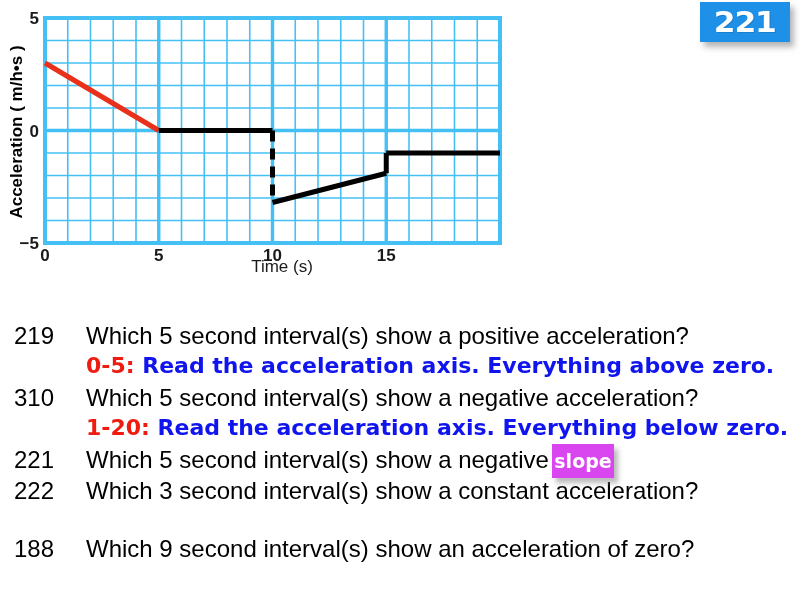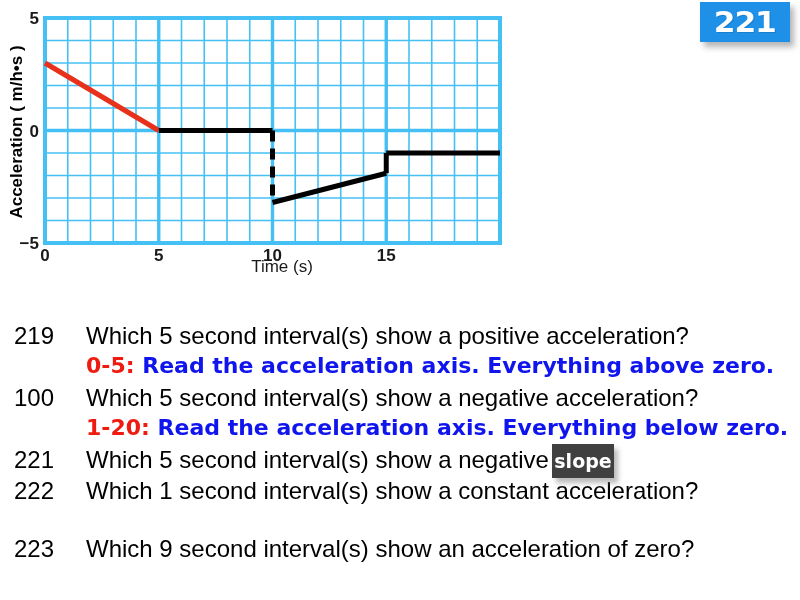--- a/index.html
+++ b/index.html
@@ -95,21 +95,21 @@
 
   .spacer-row { height: 27px; }
 
   
   #slope-callout {
     position: absolute;
     left: 552px;
     top: 444px;
     width: 62px;
     height: 34px;
-    background: #404040;
+    background: #d946ef;
     box-shadow: 4px 5px 5px rgba(140,140,140,0.6);
     display: flex;
     align-items: center;
     justify-content: center;
   }
   #slope-callout .slope-text {
     color: #ffffff;
     font-size: 19px;
     font-weight: bold;
     font-family: "DejaVu Sans", sans-serif;
@@ -199,40 +199,40 @@
 
   <div class="q-row">
     <span class="q-num">219</span>
     <span class="q-text">Which 5 second interval(s) show a positive acceleration?</span>
   </div>
   <div class="a-row">
     <span class="a-inner"><span class="a-interval">0-5:</span><span class="a-explain"> </span><span class="a-explain">Read the acceleration axis. Everything above zero.</span></span>
   </div>
 
   <div class="q-row">
-    <span class="q-num">100</span>
+    <span class="q-num">310</span>
     <span class="q-text">Which 5 second interval(s) show a negative acceleration?</span>
   </div>
   <div class="a-row">
     <span class="a-inner"><span class="a-interval">1-20:</span><span class="a-explain"> </span><span class="a-explain">Read the acceleration axis. Everything below zero.</span></span>
   </div>
 
   <div class="q-row">
     <span class="q-num">221</span>
     <span class="q-text">Which 5 second interval(s) show a negative</span>
   </div>
 
   <div class="q-row">
     <span class="q-num">222</span>
-    <span class="q-text">Which 1 second interval(s) show a constant acceleration?</span>
+    <span class="q-text">Which 3 second interval(s) show a constant acceleration?</span>
   </div>
   <div class="spacer-row"></div>
 
   <div class="q-row">
-    <span class="q-num">223</span>
+    <span class="q-num">188</span>
     <span class="q-text">Which 9 second interval(s) show an acceleration of zero?</span>
   </div>
 
 </div>
 
 <div id="slope-callout">
   <span class="slope-text">slope</span>
 </div>
 
 </body></html>

